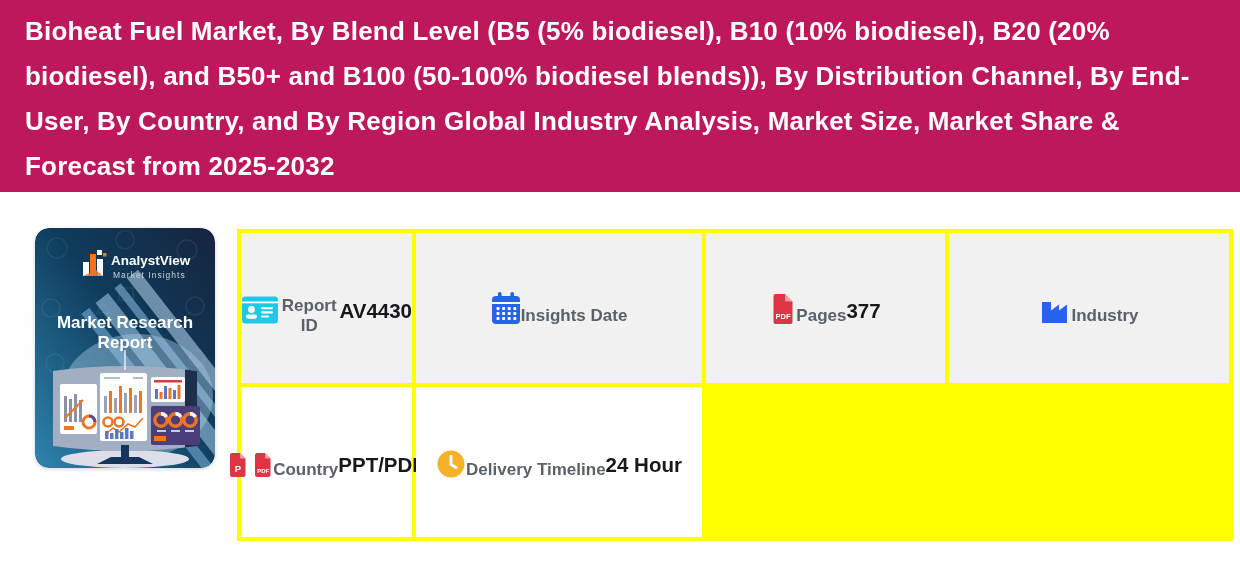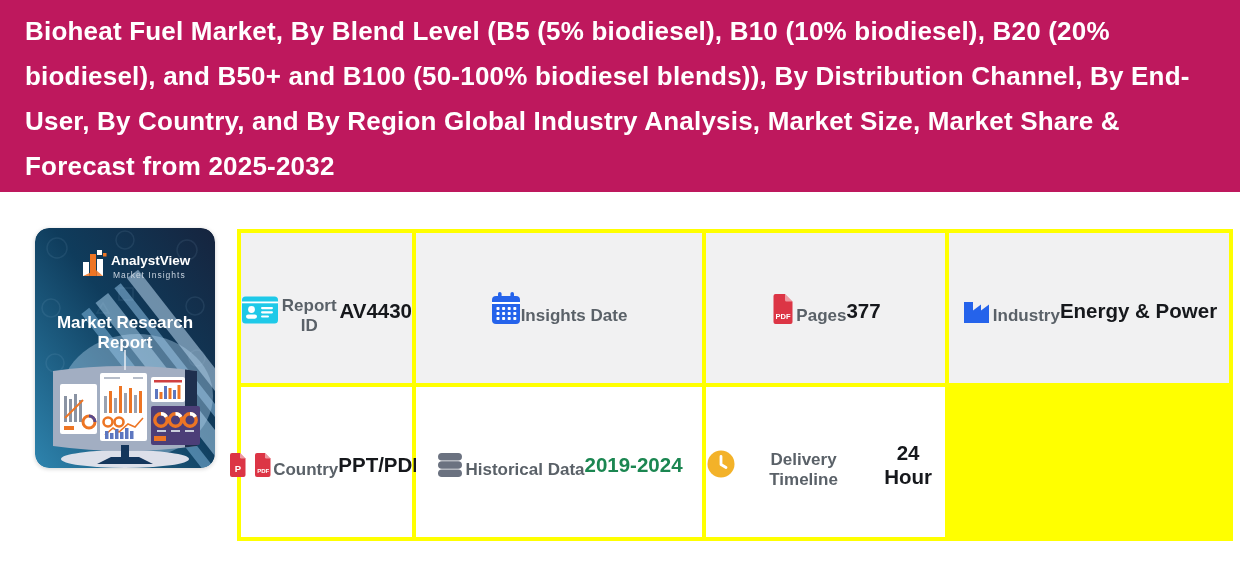--- a/index.html
+++ b/index.html
@@ -242,54 +242,40 @@
     <div class="value">377</div>
   </div>
 
   <div class="card gray">
     <span class="icon">
       <svg width="32" height="30" viewBox="0 0 32 30">
         <polygon points="3,28 3,7 12,7 12,15.5 20,9.5 20,15.5 28,9.5 28,28" fill="#2563EB"></polygon>
       </svg>
     </span>
     <div class="label">Industry</div>
-    <div class="value">Energy &amp; Power</div>
   </div>
 
   <div class="card white">
     <span class="icon">
       <svg width="20" height="27" viewBox="0 0 20 27">
         <path d="M4 1 H12 L17.5 6.5 V23 a2 2 0 0 1 -2 2 H4 a2 2 0 0 1 -2 -2 V3 a2 2 0 0 1 2 -2 Z" fill="#DC3545"></path>
         <path d="M12 1 L17.5 6.5 H13.2 a1.2 1.2 0 0 1 -1.2 -1.2 Z" fill="#FFFFFF" opacity="0.5"></path>
         <text x="9.8" y="20" font-size="9.5" font-weight="bold" fill="#FFFFFF" text-anchor="middle" font-family="Liberation Sans, sans-serif">P</text>
       </svg>
       <svg width="20" height="27" viewBox="0 0 20 27">
         <path d="M4 1 H12 L17.5 6.5 V23 a2 2 0 0 1 -2 2 H4 a2 2 0 0 1 -2 -2 V3 a2 2 0 0 1 2 -2 Z" fill="#DC3545"></path>
         <path d="M12 1 L17.5 6.5 H13.2 a1.2 1.2 0 0 1 -1.2 -1.2 Z" fill="#FFFFFF" opacity="0.5"></path>
         <text x="10.2" y="21" font-size="6" font-weight="bold" fill="#FFFFFF" text-anchor="middle" font-family="Liberation Sans, sans-serif">PDF</text>
       </svg>
     </span>
     <div class="label">Country</div>
     <div class="value">PPT/PDF</div>
   </div>
 
 
-  <div class="card white">
-    <span class="icon">
-      <svg width="30" height="28" viewBox="0 0 30 28">
-        <g fill="#6B7280">
-          <rect x="3" y="2" width="24" height="7.6" rx="3.8"></rect>
-          <rect x="3" y="10.2" width="24" height="7.6" rx="3.8"></rect>
-          <rect x="3" y="18.4" width="24" height="7.6" rx="3.8"></rect>
-        </g>
-      </svg>
-    </span>
-    <div class="label">Historical Data</div>
-    <div class="value green">2019-2024</div>
-  </div>
 
   <div class="card white">
     <span class="icon">
       <svg width="30" height="30" viewBox="0 0 30 30">
         <circle cx="15" cy="15" r="13.5" fill="#F3B229"></circle>
         <polyline points="15,7.5 15,15.5 20,18.5" fill="none" stroke="#FFFFFF" stroke-width="2.8" stroke-linecap="round" stroke-linejoin="round"></polyline>
       </svg>
     </span>
     <div class="label">Delivery Timeline</div>
     <div class="value">24 Hour</div>

